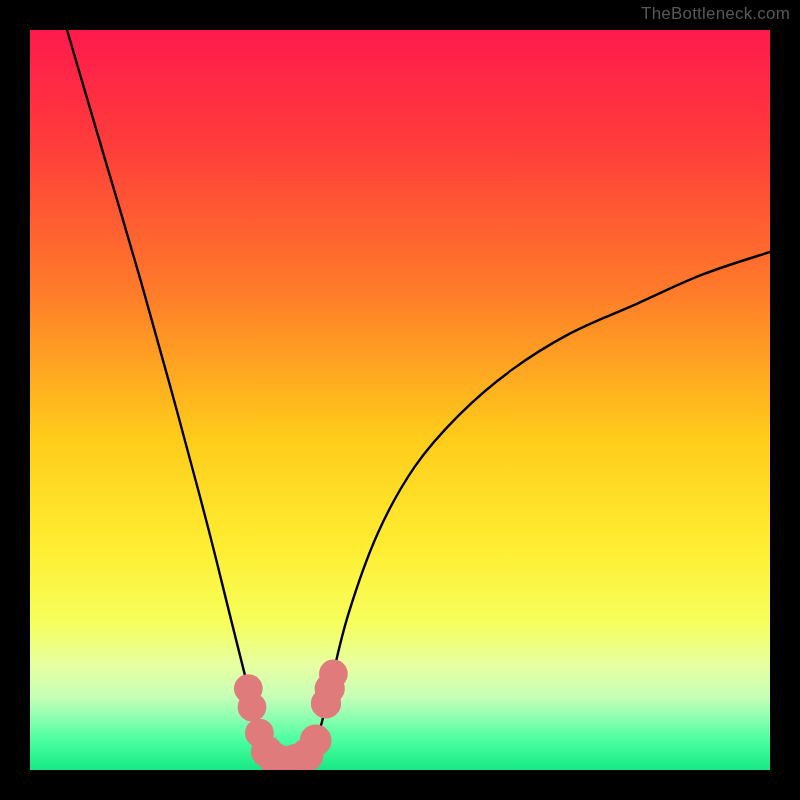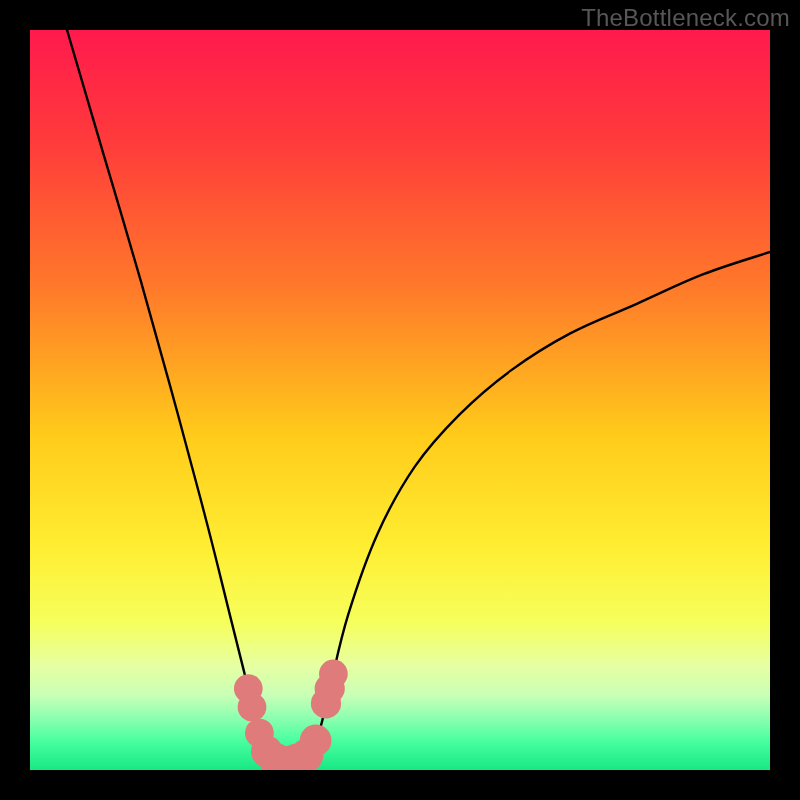--- a/index.html
+++ b/index.html
@@ -32,21 +32,21 @@
   }
   .curve-layer {
     position: absolute;
     inset: 0;
   }
   .watermark {
     position: absolute;
     top: 4px;
     right: 10px;
     font-family: Arial, Helvetica, sans-serif;
-    font-size: 24px;
+    font-size: 17px;
     color: #575757;
     letter-spacing: 0.2px;
   }
 </style>
 </head>
 <body>
 
 <div class="frame">
   <div class="plot">
     <svg class="gradient" viewBox="0 0 740 740" preserveAspectRatio="none">

